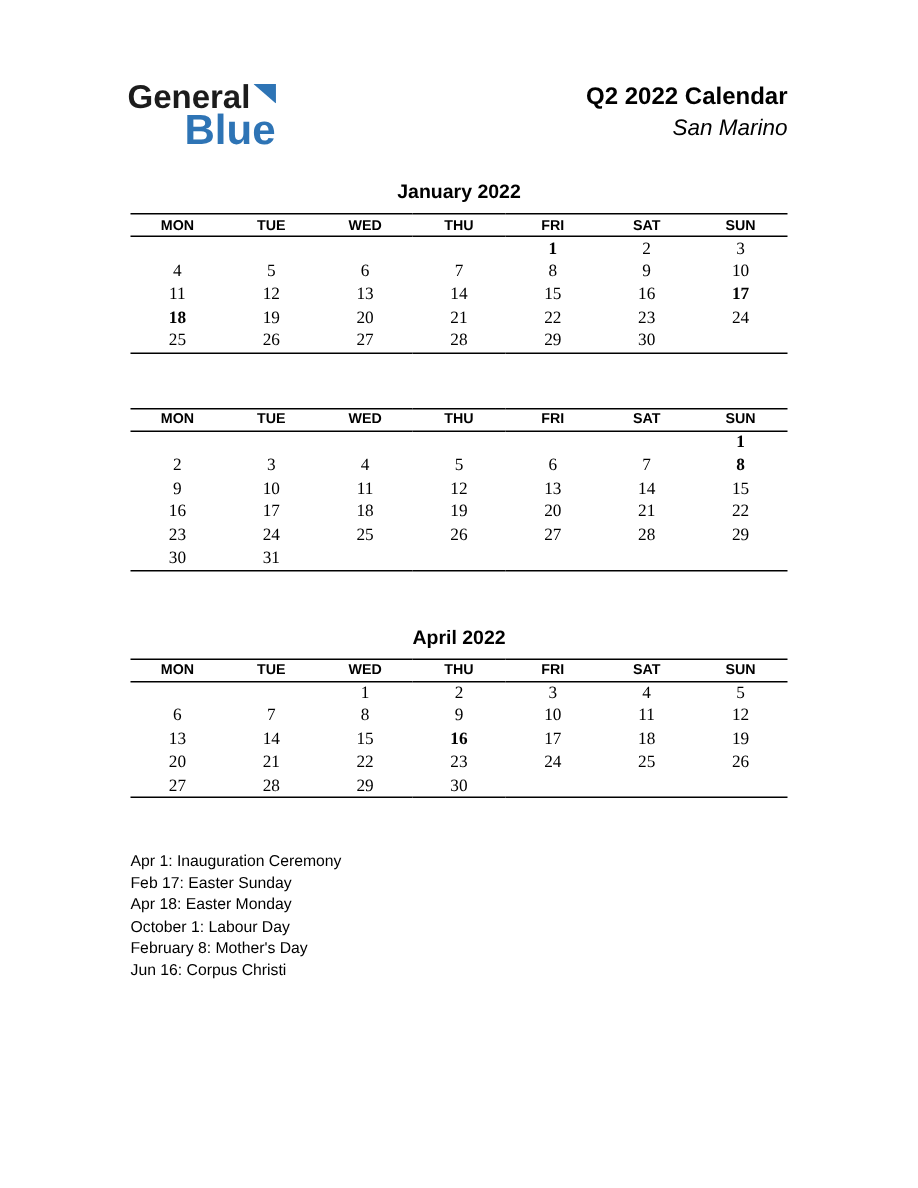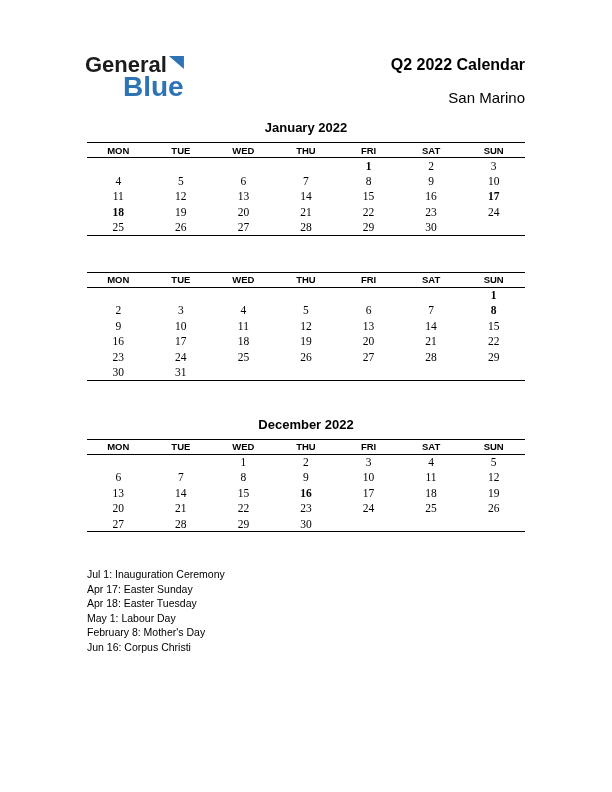--- a/index.html
+++ b/index.html
@@ -23,21 +23,21 @@
     width: 15px; height: 13px;
     background: var(--blue, #2e74b5);
     clip-path: polygon(0 0, 100% 0, 100% 100%);
     margin-left: 2px; margin-top: 2px;
   }
   .logo-line2 { font-weight: bold; font-size: 28px; color: var(--blue, #2e74b5); margin-left: 38px; margin-top: -3px; line-height: 1; }
 
   
   .titles { position: absolute; top: 56px; right: 87px; text-align: right; }
   .page-title { font-size: 16px; font-weight: bold; line-height: 1.1; }
-  .page-subtitle { font-size: 15px; margin-top: 15px; }
+  .page-subtitle { font-size: 15px; margin-top: 3px; font-style: italic; }
 
   
   .months { position: absolute; left: 87px; top: 120px; width: 438px; }
   .month + .month { margin-top: 36px; }
   .month-title { text-align: center; font-size: 13px; font-weight: bold; margin-bottom: 7px; line-height: 15px; }
   table.month-table {
     width: 100%;
     border-collapse: collapse;
     table-layout: fixed;
     border-top: 1.5px solid #000;
@@ -213,21 +213,21 @@
               <td></td>
               <td></td>
               <td></td>
               <td></td>
               <td class="red"></td>
             </tr>
           </tbody>
         </table>
       </section>
       <section class="month">
-        <h2 class="month-title">December 2022</h2>
+        <h2 class="month-title">April 2022</h2>
         <table class="month-table">
           <thead>
             <tr>
               <th class="red">MON</th>
               <th>TUE</th>
               <th>WED</th>
               <th>THU</th>
               <th>FRI</th>
               <th>SAT</th>
               <th class="red">SUN</th>
@@ -278,21 +278,21 @@
               <td></td>
               <td></td>
               <td class="red"></td>
             </tr>
           </tbody>
         </table>
       </section>
     </div>
 
   <div class="holidays" id="holidays">
-      <div class="holiday-item">Jul 1: Inauguration Ceremony</div>
-      <div class="holiday-item">Apr 17: Easter Sunday</div>
-      <div class="holiday-item">Apr 18: Easter Tuesday</div>
-      <div class="holiday-item">May 1: Labour Day</div>
+      <div class="holiday-item">Apr 1: Inauguration Ceremony</div>
+      <div class="holiday-item">Feb 17: Easter Sunday</div>
+      <div class="holiday-item">Apr 18: Easter Monday</div>
+      <div class="holiday-item">October 1: Labour Day</div>
       <div class="holiday-item">February 8: Mother's Day</div>
       <div class="holiday-item">Jun 16: Corpus Christi</div>
     </div>
 
 </div>
 
 </body></html>

